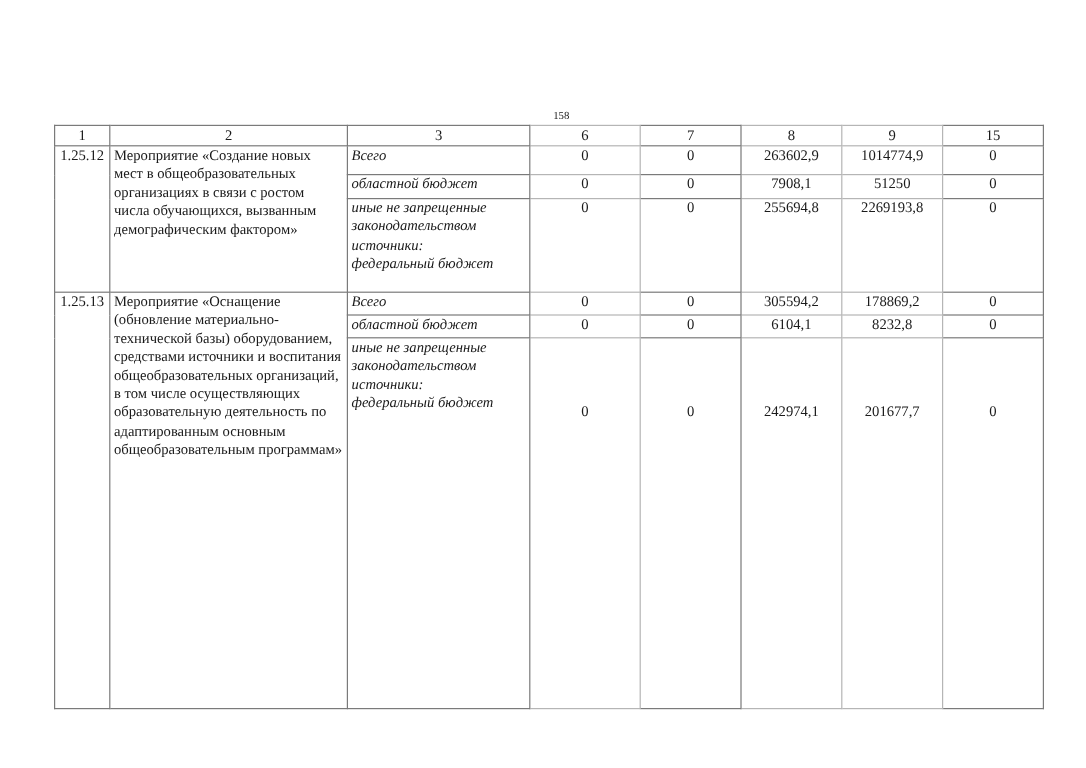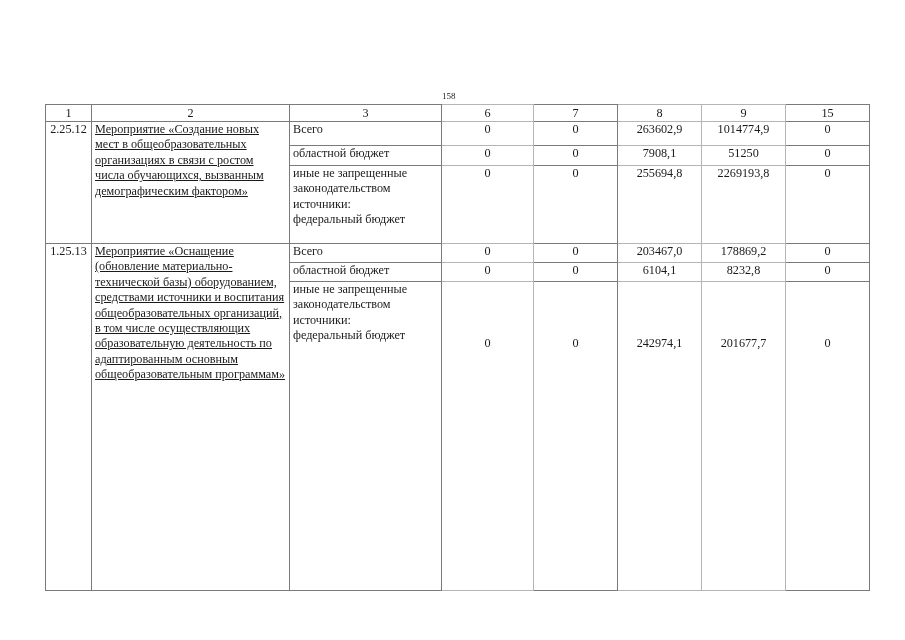--- a/index.html
+++ b/index.html
@@ -1,27 +1,27 @@
 <!DOCTYPE html>
 <html><head>
 <meta charset="utf-8">
 <style>
   html, body { margin: 0; padding: 0; background: #ffffff; }
   body { width: 905px; height: 640px; position: relative; overflow: hidden;
          font-family: "Liberation Serif", "DejaVu Serif", serif; color: #1a1a1a; }
-  .page-num { position: absolute; left: 442px; top: 91px; font-size: 9px; line-height: 10px; }
+  .page-num { position: absolute; left: 461px; top: 91px; font-size: 9px; line-height: 10px; }
   table.doc { position: absolute; left: 45px; top: 104px; border-collapse: collapse;
               table-layout: fixed; width: 824px; font-size: 12.2px; line-height: 15.4px; }
   table.doc td, table.doc th { border: 1px solid #7a7a7a; padding: 0 3px; vertical-align: top;
               font-weight: normal; overflow: hidden; }
   table.doc th { text-align: center; height: 16px; line-height: 16px; padding: 0; }
   td.num { text-align: center; }
   td.code { text-align: center; padding: 1px 1px 0 1px; }
-  td.desc { padding: 1px 3px 0 3px; text-decoration: underline; }
-  td.src { padding: 1px 3px 0 3px; }
+  td.desc { padding: 1px 3px 0 3px; }
+  td.src { padding: 1px 3px 0 3px; font-style: italic; }
   td.bottom { vertical-align: bottom; padding-bottom: 8px; }
   td.mid { vertical-align: middle; }
   .lite { border-color: #b5b5b5 !important; }
 </style>
 </head>
 <body>
 
 <div class="page-num">158</div>
 
 <table class="doc">
@@ -43,21 +43,21 @@
       <th class="lite">6</th>
       <th>7</th>
       <th class="lite">8</th>
       <th class="lite">9</th>
       <th>15</th>
     </tr>
   </thead>
   <tbody>
 
     <tr style="height:24px">
-      <td class="code" rowspan="3">2.25.12</td>
+      <td class="code" rowspan="3">1.25.12</td>
       <td class="desc" rowspan="3">Мероприятие «Создание новых мест в общеобразовательных организациях в связи с ростом числа обучающихся, вызванным демографическим фактором»</td>
       <td class="src mid">Всего</td>
       <td class="num mid lite">0</td>
       <td class="num mid">0</td>
       <td class="num mid lite">263602,9</td>
       <td class="num mid lite">1014774,9</td>
       <td class="num mid">0</td>
     </tr>
     <tr style="height:20px">
       <td class="src mid">областной бюджет</td>
@@ -78,21 +78,21 @@
       <td class="num bottom lite">2269193,8</td>
       <td class="num bottom">0</td>
     </tr>
 
     <tr style="height:19px">
       <td class="code" rowspan="3">1.25.13</td>
       <td class="desc" rowspan="3">Мероприятие «Оснащение (обновление материально-технической базы) оборудованием, средствами источники и воспитания общеобразовательных организаций, в том числе осуществляющих образовательную деятельность по адаптированным основным общеобразовательным программам»</td>
       <td class="src mid">Всего</td>
       <td class="num mid lite">0</td>
       <td class="num mid">0</td>
-      <td class="num mid lite">203467,0</td>
+      <td class="num mid lite">305594,2</td>
       <td class="num mid lite">178869,2</td>
       <td class="num mid">0</td>
     </tr>
     <tr style="height:19px">
       <td class="src mid">областной бюджет</td>
       <td class="num mid lite">0</td>
       <td class="num mid">0</td>
       <td class="num mid lite">6104,1</td>
       <td class="num mid lite">8232,8</td>
       <td class="num mid">0</td>

